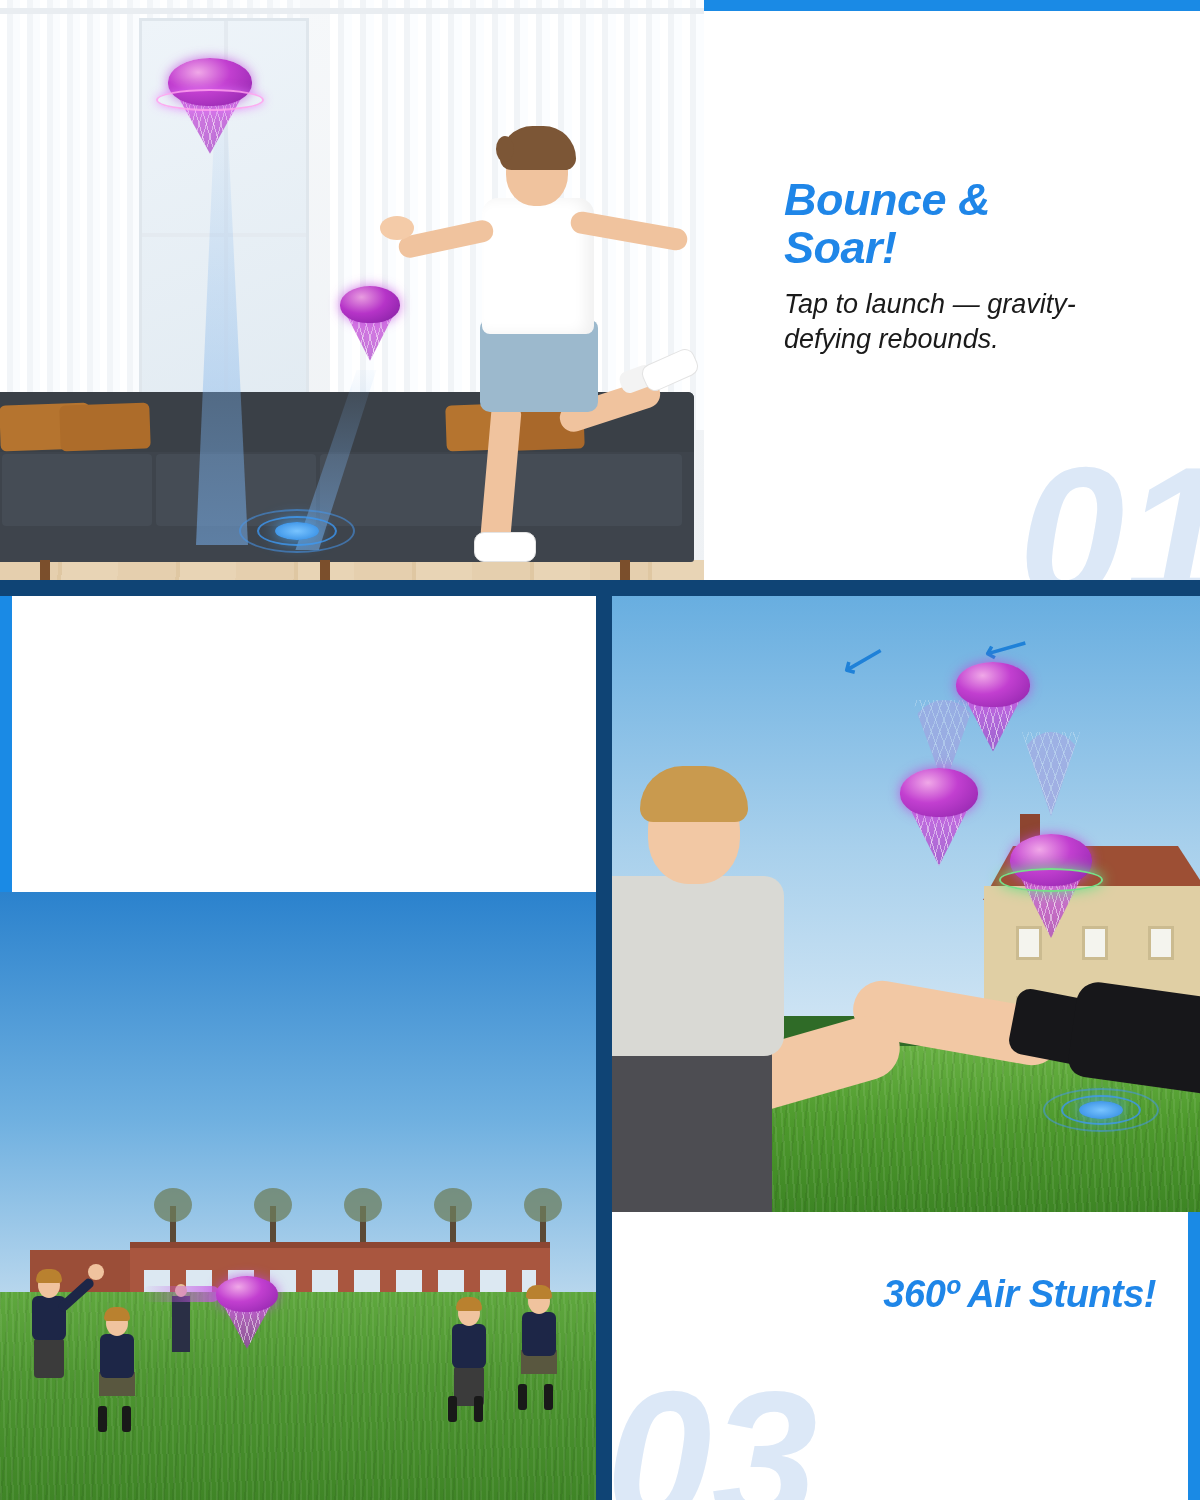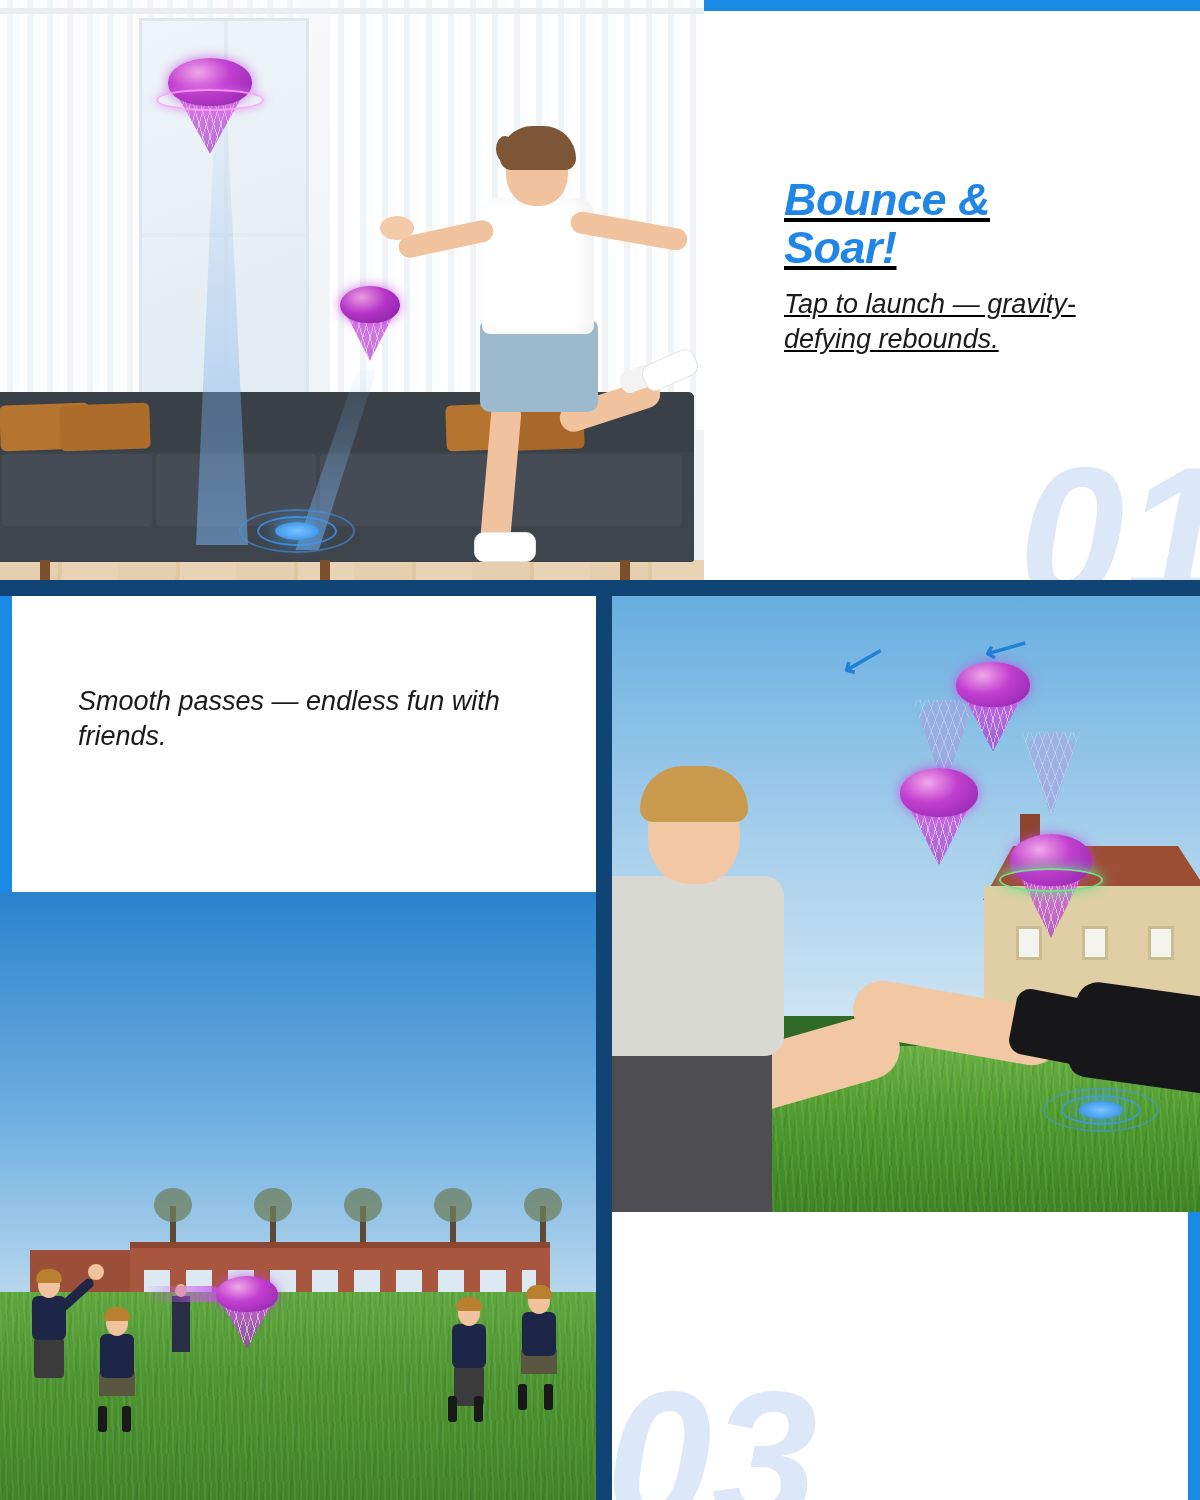--- a/index.html
+++ b/index.html
@@ -205,21 +205,21 @@
   .rightbar-blue{position:absolute;right:0;top:0;width:12px;height:288px;background:#1a8ae5;}
 
   
   .headline {
     color:#1f86e8; font-weight:700; font-style:italic;
     letter-spacing:-0.5px; line-height:1.06;
   }
   .subtext {
     color:#1a1a1a; font-weight:400; font-style:italic; line-height:1.30;
   }
-  .t1-wrap{position:absolute; left:80px; top:176px; width:320px;text-decoration:underline;}
+  .t1-wrap{position:absolute; left:80px; top:176px; width:320px;}
   .t1-head{font-size:45px;}
   .t1-sub{font-size:27px; margin-top:16px;}
 
   .t2-wrap{position:absolute; left:78px; top:76px; width:470px;}
   .t2-head{font-size:41px;}
   .t2-sub{font-size:27px; margin-top:12px;}
 
   .t3-wrap{position:absolute; right:44px; top:62px; width:480px; text-align:right;}
   .t3-head{font-size:38px;}
   .t3-sub{font-size:27px; margin-top:16px;}
@@ -304,21 +304,20 @@
         <div class="subtext t1-sub">Tap to launch — gravity-defying rebounds.</div>
       </div>
     </div>
   </div>
 
   <div class="hdiv1"></div>
 
   <div class="textbox2">
     <div class="leftbar-blue"></div>
     <div class="t2-wrap">
-      <div class="subtext t2-sub">Smooth passes — endless fun with friends.</div>
     </div>
   </div>
 
   <div class="photo2">
     <div class="p2-sky"></div>
     <div class="p2-trees">
       <div class="tree" style="left:20px"></div>
       <div class="tree" style="left:120px"></div>
       <div class="tree" style="left:210px"></div>
       <div class="tree" style="left:300px"></div>
@@ -425,16 +424,17 @@
       <div class="r r1"></div>
       <div class="r r2"></div>
       <div class="r r3"></div>
     </div>
   </div>
 
   <div class="textbox3">
     <div class="rightbar-blue"></div>
     <div class="wm wm3">03</div>
     <div class="t3-wrap">
+      <div class="headline t3-head">360º Air Stunts!</div>
     </div>
   </div>
 
 </div>
 
 </body></html>

